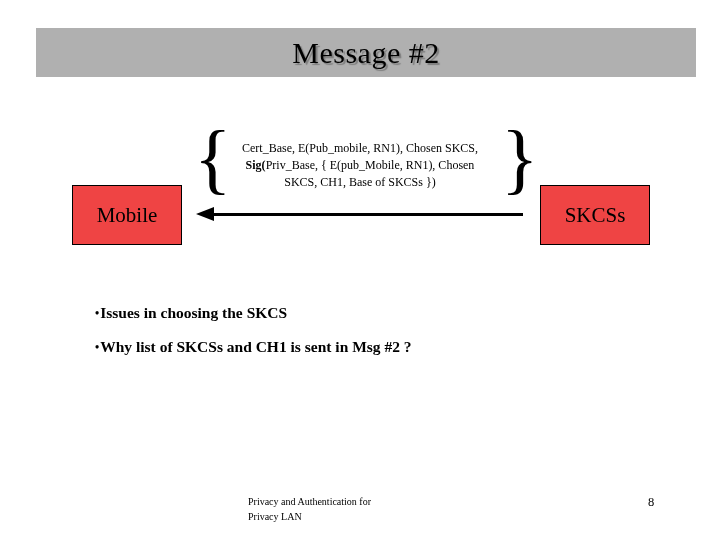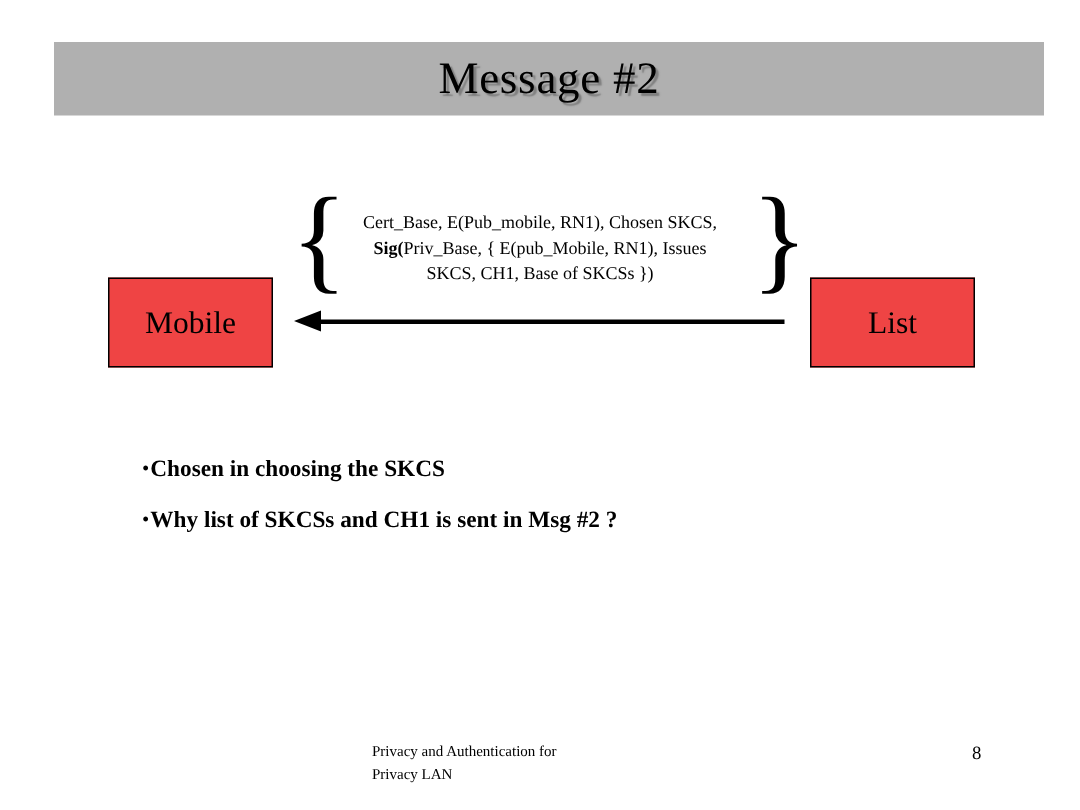--- a/index.html
+++ b/index.html
@@ -137,37 +137,37 @@
 
   <div class="title-band">
     <span class="title-text">Message #2</span>
   </div>
 
   <span class="brace brace-left">{</span>
   <span class="brace brace-right">}</span>
 
   <div class="message-block">
     <div>Cert_Base, E(Pub_mobile, RN1), Chosen SKCS,</div>
-    <div><span class="bold">Sig(</span><span>Priv_Base, { E(pub_Mobile, RN1), Issues</span></div>
+    <div><span class="bold">Sig(</span><span>Priv_Base, { E(pub_Mobile, RN1), Chosen</span></div>
     <div>SKCS, CH1, Base of SKCSs })</div>
   </div>
 
   <div class="entity-box entity-mobile">
     <span>Mobile</span>
   </div>
 
   <div class="entity-box entity-base">
-    <span>List</span>
+    <span>SKCSs</span>
   </div>
 
   <div class="arrow-line"></div>
   <div class="arrow-head"></div>
 
   <div class="bullet-line bullet-1">
-    <span class="bullet-marker">•</span><span>Chosen in choosing the SKCS</span>
+    <span class="bullet-marker">•</span><span>Issues in choosing the SKCS</span>
   </div>
 
   <div class="bullet-line bullet-2">
     <span class="bullet-marker">•</span><span>Why list of SKCSs and CH1 is sent in Msg #2 ?</span>
   </div>
 
   <div class="footer-text">
     <div>Privacy and Authentication for</div>
     <div>Privacy LAN</div>
   </div>

